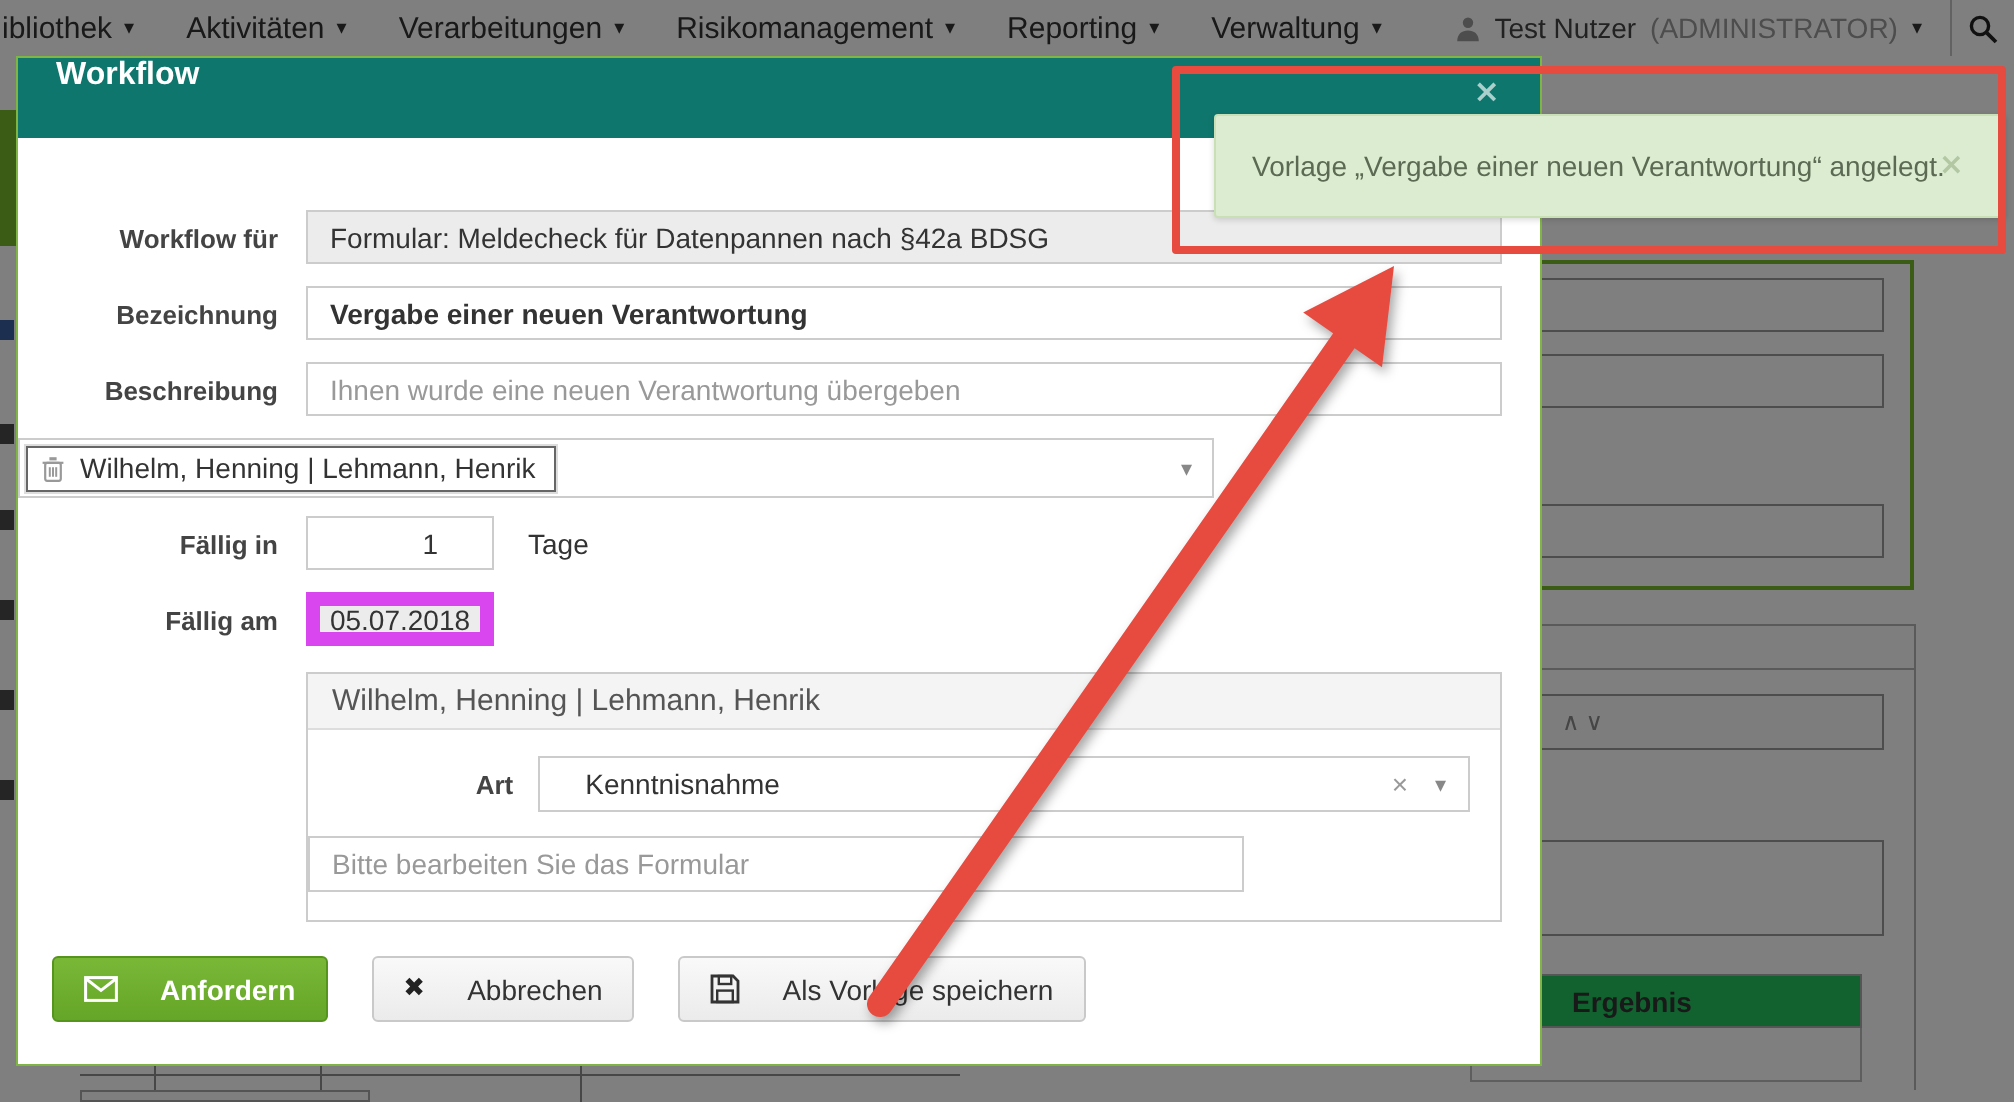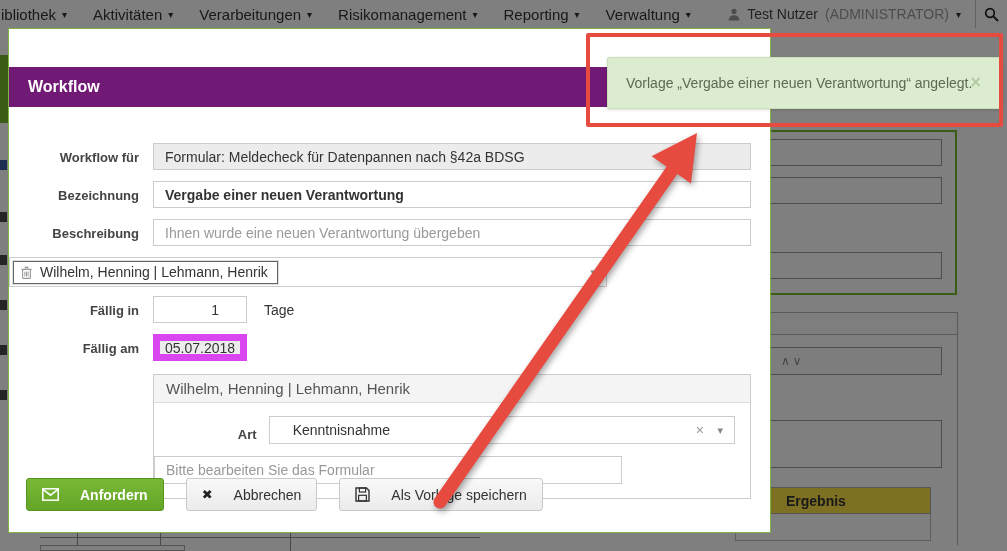--- a/index.html
+++ b/index.html
@@ -20,30 +20,30 @@
 
   .left-sliver-green { position:absolute; left:0; top:55px; width:8px; height:68px; background:#76b82a; }
   .sliver-mark { position:absolute; left:0; width:7px; height:10px; background:#4a4a4a; }
 
   .bg-panel-green { position:absolute; left:700px; top:130px; width:257px; height:165px; border:2px solid #76b82a; background:#fff; }
   .bg-field { position:absolute; left:710px; width:232px; height:27px; border:1px solid #9a9a9a; background:#fff; font-size:14px; color:#555; display:flex; align-items:center; }
   .bg-row-a { position:absolute; left:700px; top:312px; width:258px; height:23px; border:1px solid #b5b5b5; background:#fdfdfd; }
   .bg-chevron-box { position:absolute; left:710px; top:347px; width:232px; height:28px; border:1px solid #9a9a9a; background:#fbfbfb; font-size:12px; color:#8a8a8a; letter-spacing:3px; display:flex; align-items:center; padding-left:70px; font-family:"DejaVu Sans",sans-serif; }
   .bg-box-c { position:absolute; left:710px; top:420px; width:232px; height:48px; border:1px solid #9a9a9a; background:#fff; }
   .bg-vline { position:absolute; left:957px; top:335px; width:1px; height:210px; background:#b5b5b5; }
-  .bg-ergebnis-head { position:absolute; left:735px; top:487px; width:196px; height:27px; background:#fde047; border:1px solid #adadad; font-size:14px; font-weight:bold; color:#333; display:flex; align-items:center; padding-left:50px; }
+  .bg-ergebnis-head { position:absolute; left:735px; top:487px; width:196px; height:27px; background:#22c55e; border:1px solid #adadad; font-size:14px; font-weight:bold; color:#333; display:flex; align-items:center; padding-left:50px; }
   .bg-ergebnis-row { position:absolute; left:735px; top:514px; width:196px; height:27px; background:#fff; border:1px solid #bcbcbc; border-top:none; }
   .bg-bottom-cell { position:absolute; border:1px solid #a8a8a8; background:#fff; }
   .bg-bottom-line { position:absolute; background:#8f8f8f; }
 
   .dim { position:absolute; inset:0; background:rgba(0,0,0,0.5); z-index:2; }
 
   
   .modal { position:absolute; left:8px; top:28px; width:763px; height:505px; background:#fff; border:1px solid #7fb544; z-index:3; }
-  .modal-header { height:40px; background:#701a75; display:flex; align-items:center; padding:0 19px; position:relative;margin-top:38px; }
+  .modal-header { height:40px; background:#0f766e; display:flex; padding:0 19px; position:relative; }
   .modal-title { color:#fff; font-size:16px; font-weight:bold; }
   .modal-close { position:absolute; right:20px; top:9px; color:rgba(255,255,255,0.65); font-size:16px; font-weight:bold; cursor:pointer; line-height:1; font-family:"DejaVu Sans",sans-serif; }
   .modal-body { padding-top:36px; }
 
   .frow { display:flex; margin-bottom:11px; align-items:flex-start; }
   .flabel { width:130px; margin-right:14px; text-align:right; font-size:13px; font-weight:bold; color:#444; padding-top:7px; line-height:1.25; }
   .fctrl { width:598px; }
   .tbox { height:27px; border:1px solid #ccc; background:#fff; font-size:14px; color:#333; display:flex; align-items:center; padding:0 11px; }
   .tbox.disabled { background:#ececec; }
   .tbox.bold { font-weight:bold; }
@@ -53,21 +53,21 @@
   .tag { display:inline-flex; align-items:center; gap:8px; height:23px; border:1px solid #666; box-shadow:0 0 0 1px #ddd; padding:0 9px 0 7px; font-size:14px; color:#333; background:#fff; cursor:pointer; }
   .sel-caret { position:absolute; right:10px; top:8px; font-size:11px; color:#888; font-family:"DejaVu Sans",sans-serif; }
 
   .small-input { width:94px; height:27px; border:1px solid #ccc; font-size:14px; color:#333; display:flex; align-items:center; justify-content:flex-end; padding:0 27px 0 8px; background:#fff; }
   .small-disabled { width:94px; height:27px; border:7px solid #d946ef; background:#ececec; font-size:14px; color:#333; display:flex; align-items:center; justify-content:center; }
   .suffix { font-size:14px; color:#333; padding-top:6px; margin-left:17px; }
 
   .section { margin-left:144px; width:598px; border:1px solid #ccc; margin-top:13px; }
   .section-header { background:#f4f4f4; border-bottom:1px solid #ddd; height:28px; display:flex; align-items:center; padding-left:12px; font-size:15px; color:#555; }
   .section-body { padding:13px 15px 14px 0; }
-  .srow { display:flex; margin-bottom:12px; align-items:flex-end; }
+  .srow { display:flex; margin-bottom:12px; align-items:flex-start; }
   .srow:last-child { margin-bottom:0; }
   .slabel { width:103px; margin-right:12px; text-align:right; font-size:13px; font-weight:bold; color:#444; padding-top:7px; line-height:1.3; }
   .sctrl { width:468px; }
   .fakesel { position:relative; height:28px; border:1px solid #ccc; background:#fff; font-size:14px; color:#333; display:flex; align-items:center; padding:0 50px 0 23px; }
   .fakesel .clear-x { position:absolute; right:30px; top:5px; color:#999; font-size:14px; cursor:pointer; }
   .fakesel .dd-caret { position:absolute; right:11px; top:7px; font-size:11px; color:#888; font-family:"DejaVu Sans",sans-serif; cursor:pointer; }
 
   .footer { position:absolute; left:17px; bottom:21px; display:flex; gap:22px; }
   .btn { height:33px; display:inline-flex; align-items:center; gap:21px; border-radius:3px; font-size:14px; cursor:pointer; padding:0 15px; }
   .btn-green { background:linear-gradient(#79b837,#65a527); border:1px solid #55941d; color:#fff; font-weight:bold; }

